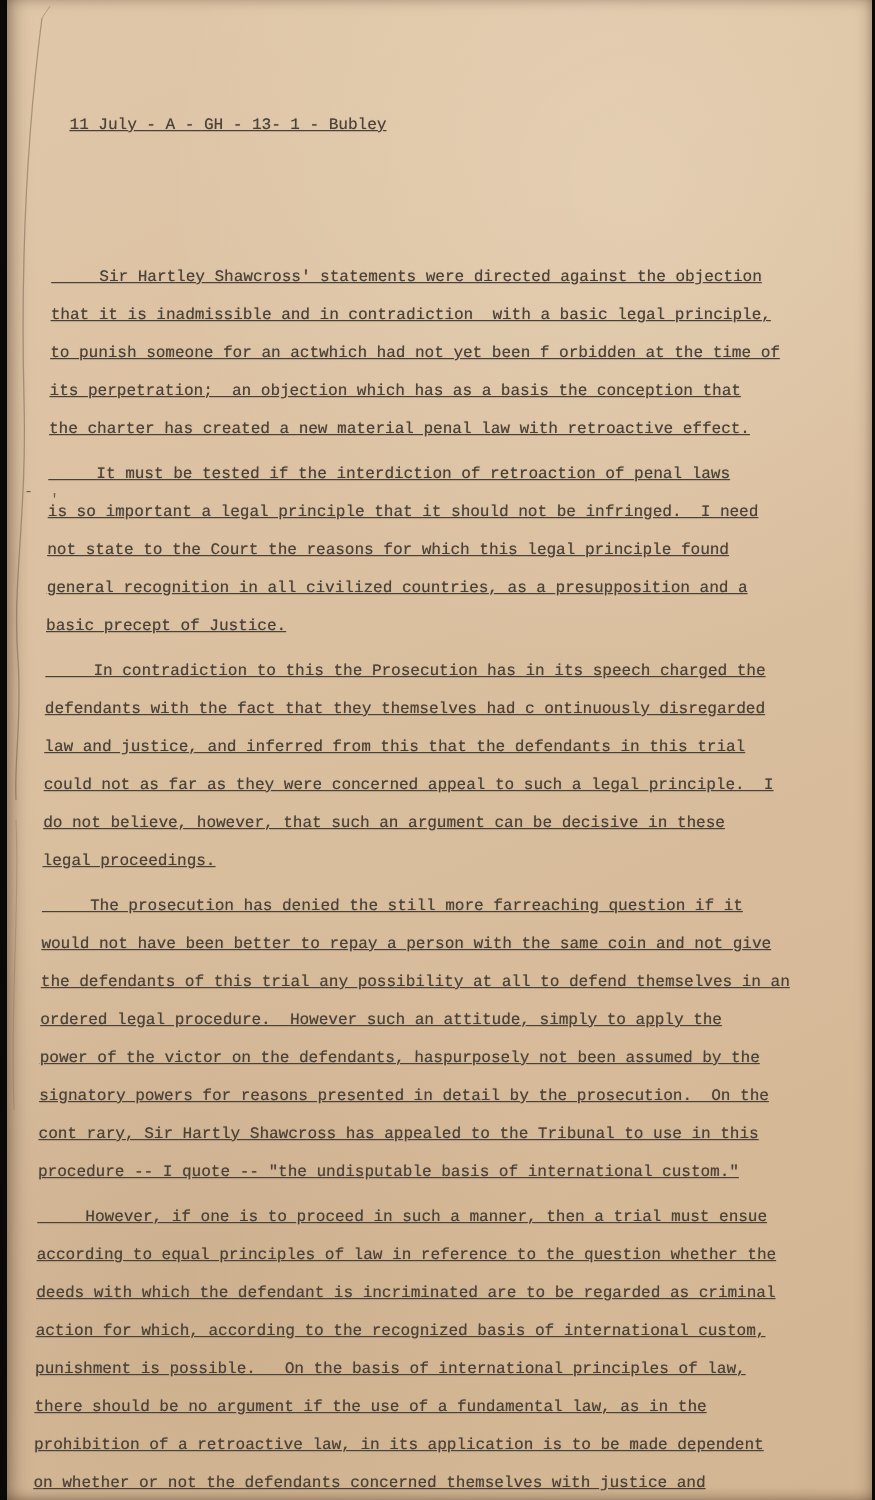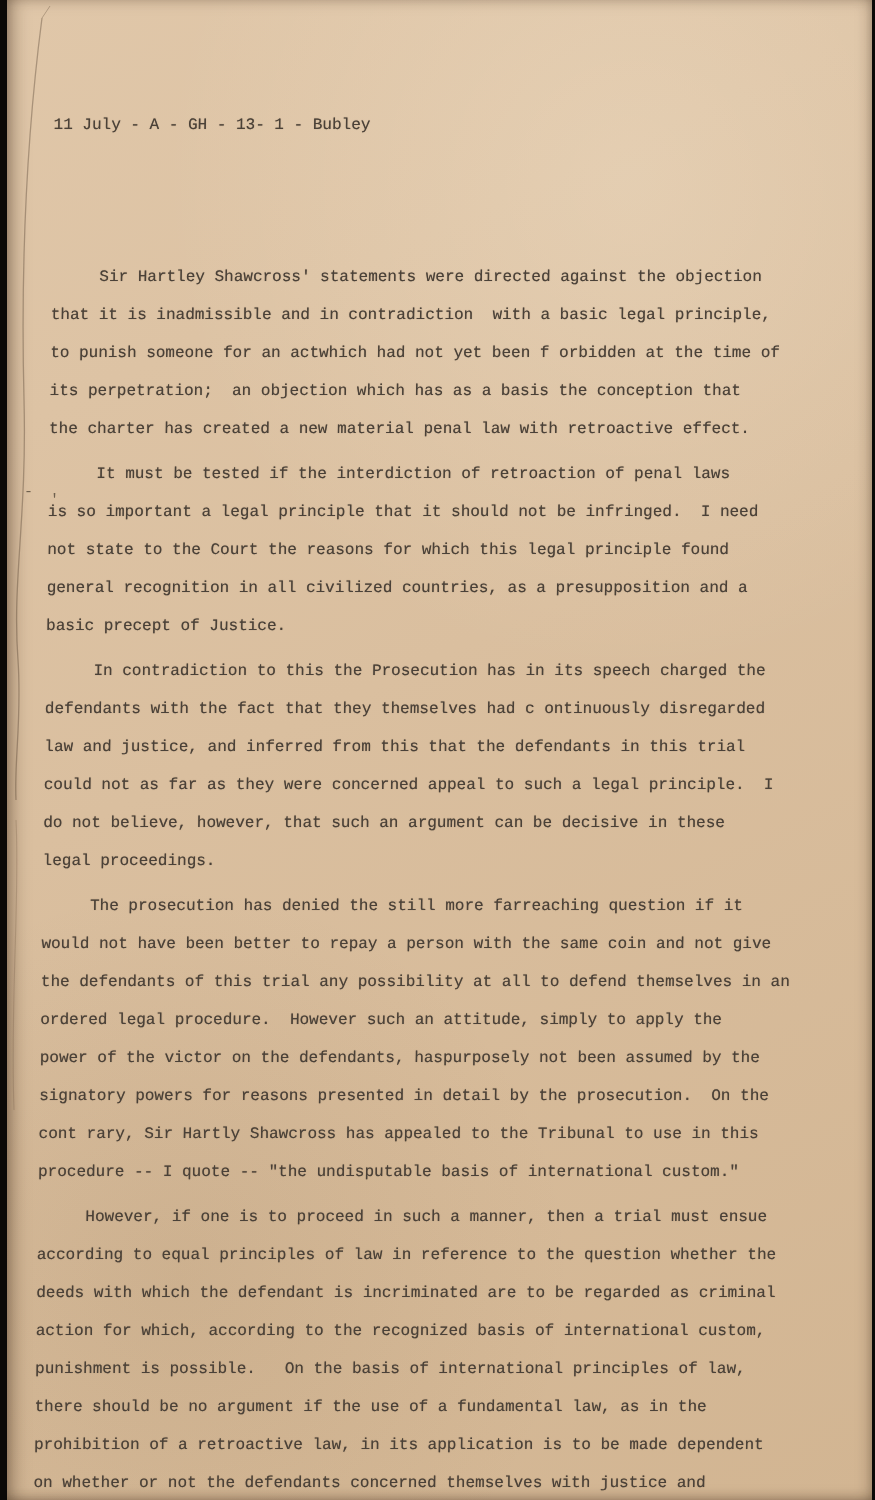--- a/index.html
+++ b/index.html
@@ -24,24 +24,24 @@
   .crease{position:absolute;left:0;top:0;pointer-events:none;}
   .content{
     position:absolute;left:55px;top:30px;width:800px;
     transform:skewX(-0.85deg);
     transform-origin:50% 0;
     font-size:16px;line-height:38px;
     color:#4a4138;
     white-space:pre;
     text-shadow:0 0.4px 0.8px rgba(58,45,32,0.55);
   }
-  .header-line{margin:0 0 38px 0;}
+  .header-line{margin:0 0 38px 16px;text-decoration:underline;}
   .para{margin:0 0 7px 0;}
   .para:last-of-type{margin-bottom:0;}
-  .line{height:38px;}
+  .line{height:38px;text-decoration:underline;}
   .margin-mark{
     position:absolute;
     font-size:15px;
     color:rgba(74,63,50,0.75);
   }
 </style>
 </head>
 <body>
 
 <div class="paper"></div>

